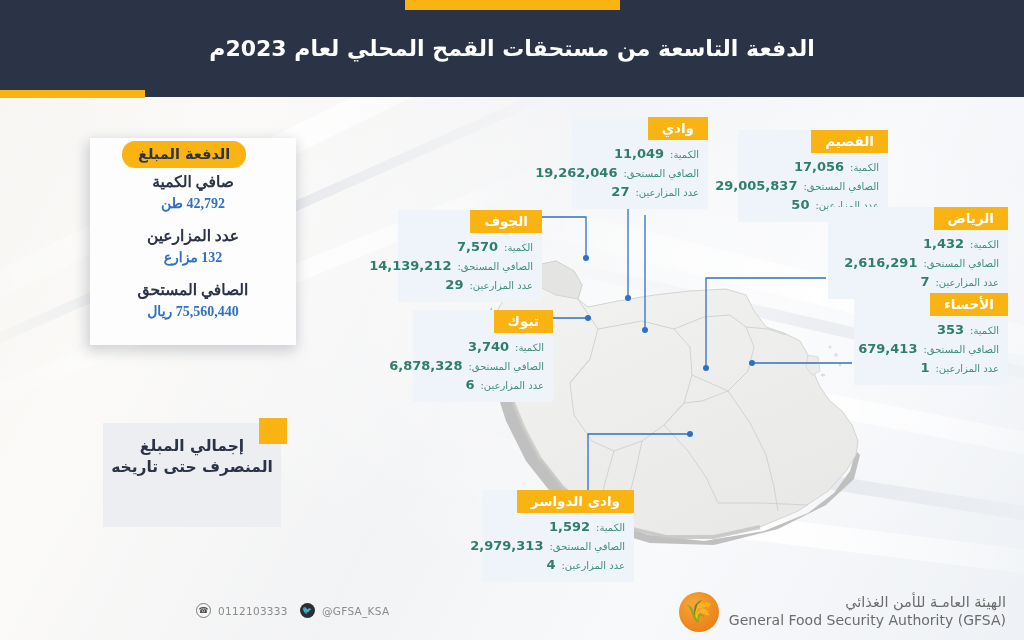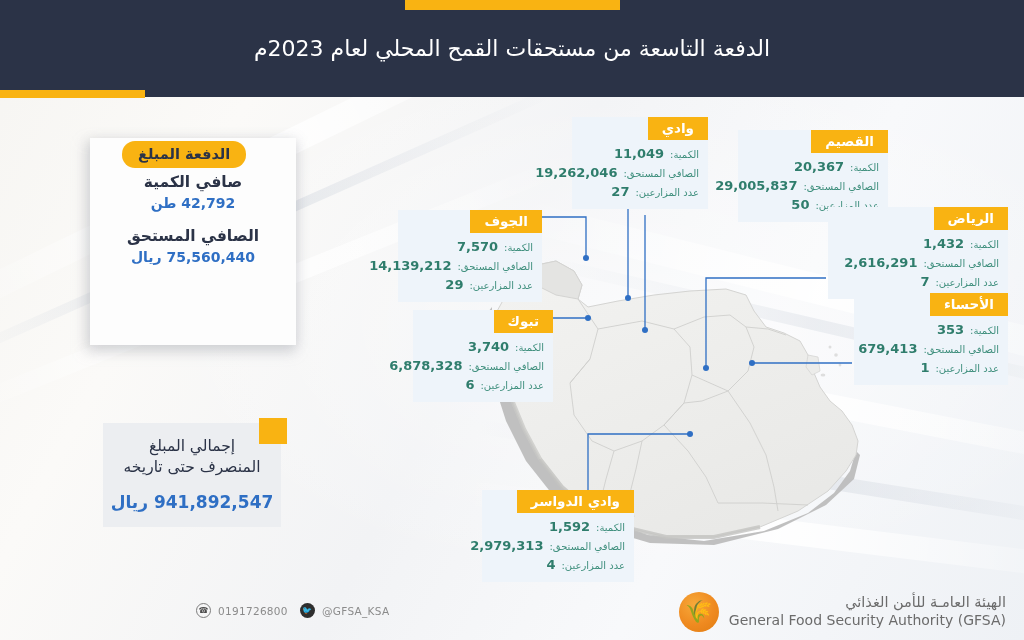--- a/index.html
+++ b/index.html
@@ -41,21 +41,21 @@
     z-index: 10;
   }
   .header-tab {
     position: absolute; left: 405px; top: 0; width: 215px; height: 10px;
     background: #f9b312;
   }
   .header-title {
     position: absolute; left: 0; right: 0; top: 36px;
     text-align: center;
     color: #ffffff;
-    font-size: 22px; font-weight: normal;
+    font-size: 22px; font-weight: bold;
     letter-spacing: .2px;
     direction: rtl;
   }
   .header-underbar {
     position: absolute; left: 0; top: 90px; width: 145px; height: 8px;
     background: #f9b312; z-index: 11;
   }
 
   
   .map-wrap { position: absolute; left: 478px; top: 255px; width: 420px; height: 300px; }
@@ -111,36 +111,36 @@
   .sum-badge {
     position: absolute; left: 122px; top: 141px; z-index: 8;
     background: #f9b312; color: #2b3347;
     font-size: 14.5px; font-weight: bold;
     padding: 5px 16px 6px 16px;
     border-radius: 13px;
     white-space: nowrap;
     direction: rtl;
   }
   .sum-body { position: absolute; left: 90px; top: 172px; width: 206px; z-index: 7; text-align: center; direction: rtl; }
-  .sum-block { margin-bottom: 12px; }
+  .sum-block { margin-bottom: 12px; font-family: Liberation Serif, serif; }
   .sum-label { color: #2b3347; font-size: 15.5px; font-weight: bold; line-height: 1.35; }
   .sum-value { color: #2f6fc4; font-size: 14px; font-weight: bold; line-height: 1.5; }
 
   
   .tot-card {
     position: absolute; left: 103px; top: 423px; width: 178px; height: 104px;
     background: #eceef1; z-index: 6;
     direction: rtl; text-align: center;
   }
   .tot-accent {
     position: absolute; left: 259px; top: 418px; width: 28px; height: 26px;
     background: #f9b312; z-index: 7;
   }
   .tot-label { position: absolute; left: 103px; top: 436px; width: 178px; z-index: 7;
-    color: #2b3347; font-size: 15.5px; font-weight: normal; line-height: 1.35; text-align: center; direction: rtl; }
+    color: #2b3347; font-size: 15.5px; font-weight: bold; line-height: 1.35; text-align: center; direction: rtl; }
   .tot-value { position: absolute; left: 103px; top: 492px; width: 178px; z-index: 7;
     color: #2f6fc4; font-size: 17px; font-weight: bold; text-align: center; direction: rtl; }
 
   
   .footer { position: absolute; left: 0; bottom: 0; width: 1024px; height: 56px; z-index: 9; }
   .foot-item { position: absolute; display: flex; align-items: center; gap: 7px; direction: ltr; }
   .foot-item .txt { color: #8b8b8b; font-size: 10.5px; letter-spacing: .3px; }
   .foot-logo { position: absolute; right: 18px; top: 8px; display: flex; flex-direction: row-reverse;
     align-items: center; gap: 10px; direction: rtl; }
   .foot-logo .mark {
@@ -276,21 +276,21 @@
     <div class="rrow">
       <span class="rlabel">عدد المزارعين:</span>
       <span class="rvalue">27</span>
     </div>
   </div>
 
   <div class="rcard" style="left:738px; top:130px; width:150px;">
     <span class="rtitle">القصيم</span>
     <div class="rrow">
       <span class="rlabel">الكمية:</span>
-      <span class="rvalue">20,367</span>
+      <span class="rvalue">17,056</span>
     </div>
     <div class="rrow">
       <span class="rlabel">الصافي المستحق:</span>
       <span class="rvalue">29,005,837</span>
     </div>
     <div class="rrow">
       <span class="rlabel">عدد المزارعين:</span>
       <span class="rvalue">50</span>
     </div>
   </div>
@@ -377,39 +377,40 @@
 
   <div class="sum-shadow"></div>
   <div class="sum-card"></div>
   <div class="sum-badge">الدفعة المبلغ</div>
   <div class="sum-body">
     <div class="sum-block">
       <div class="sum-label">صافي الكمية</div>
       <div class="sum-value">42,792 طن</div>
     </div>
     <div class="sum-block">
+      <div class="sum-label">عدد المزارعين</div>
+      <div class="sum-value">132 مزارع</div>
     </div>
     <div class="sum-block">
       <div class="sum-label">الصافي المستحق</div>
       <div class="sum-value">75,560,440 ريال</div>
     </div>
   </div>
 
   <div class="tot-card"></div>
   <div class="tot-accent"></div>
   <div class="tot-label">
     <div>إجمالي المبلغ</div>
     <div>المنصرف حتى تاريخه</div>
   </div>
-  <div class="tot-value">941,892,547 ريال</div>
 
   <div class="footer">
     <div class="foot-item" style="left:196px; top:19px;">
       <span class="icon-circle">☎</span>
-      <span class="txt">0191726800</span>
+      <span class="txt">0112103333</span>
     </div>
     <div class="foot-item" style="left:300px; top:19px;">
       <span class="icon-disc">🐦</span>
       <span class="txt">@GFSA_KSA</span>
     </div>
     <div class="foot-logo">
       <div class="mark">🌾</div>
       <div class="names">
         <div class="ar">الهيئة العامـة للأمن الغذائي</div>
         <div class="en">General Food Security Authority (GFSA)</div>

